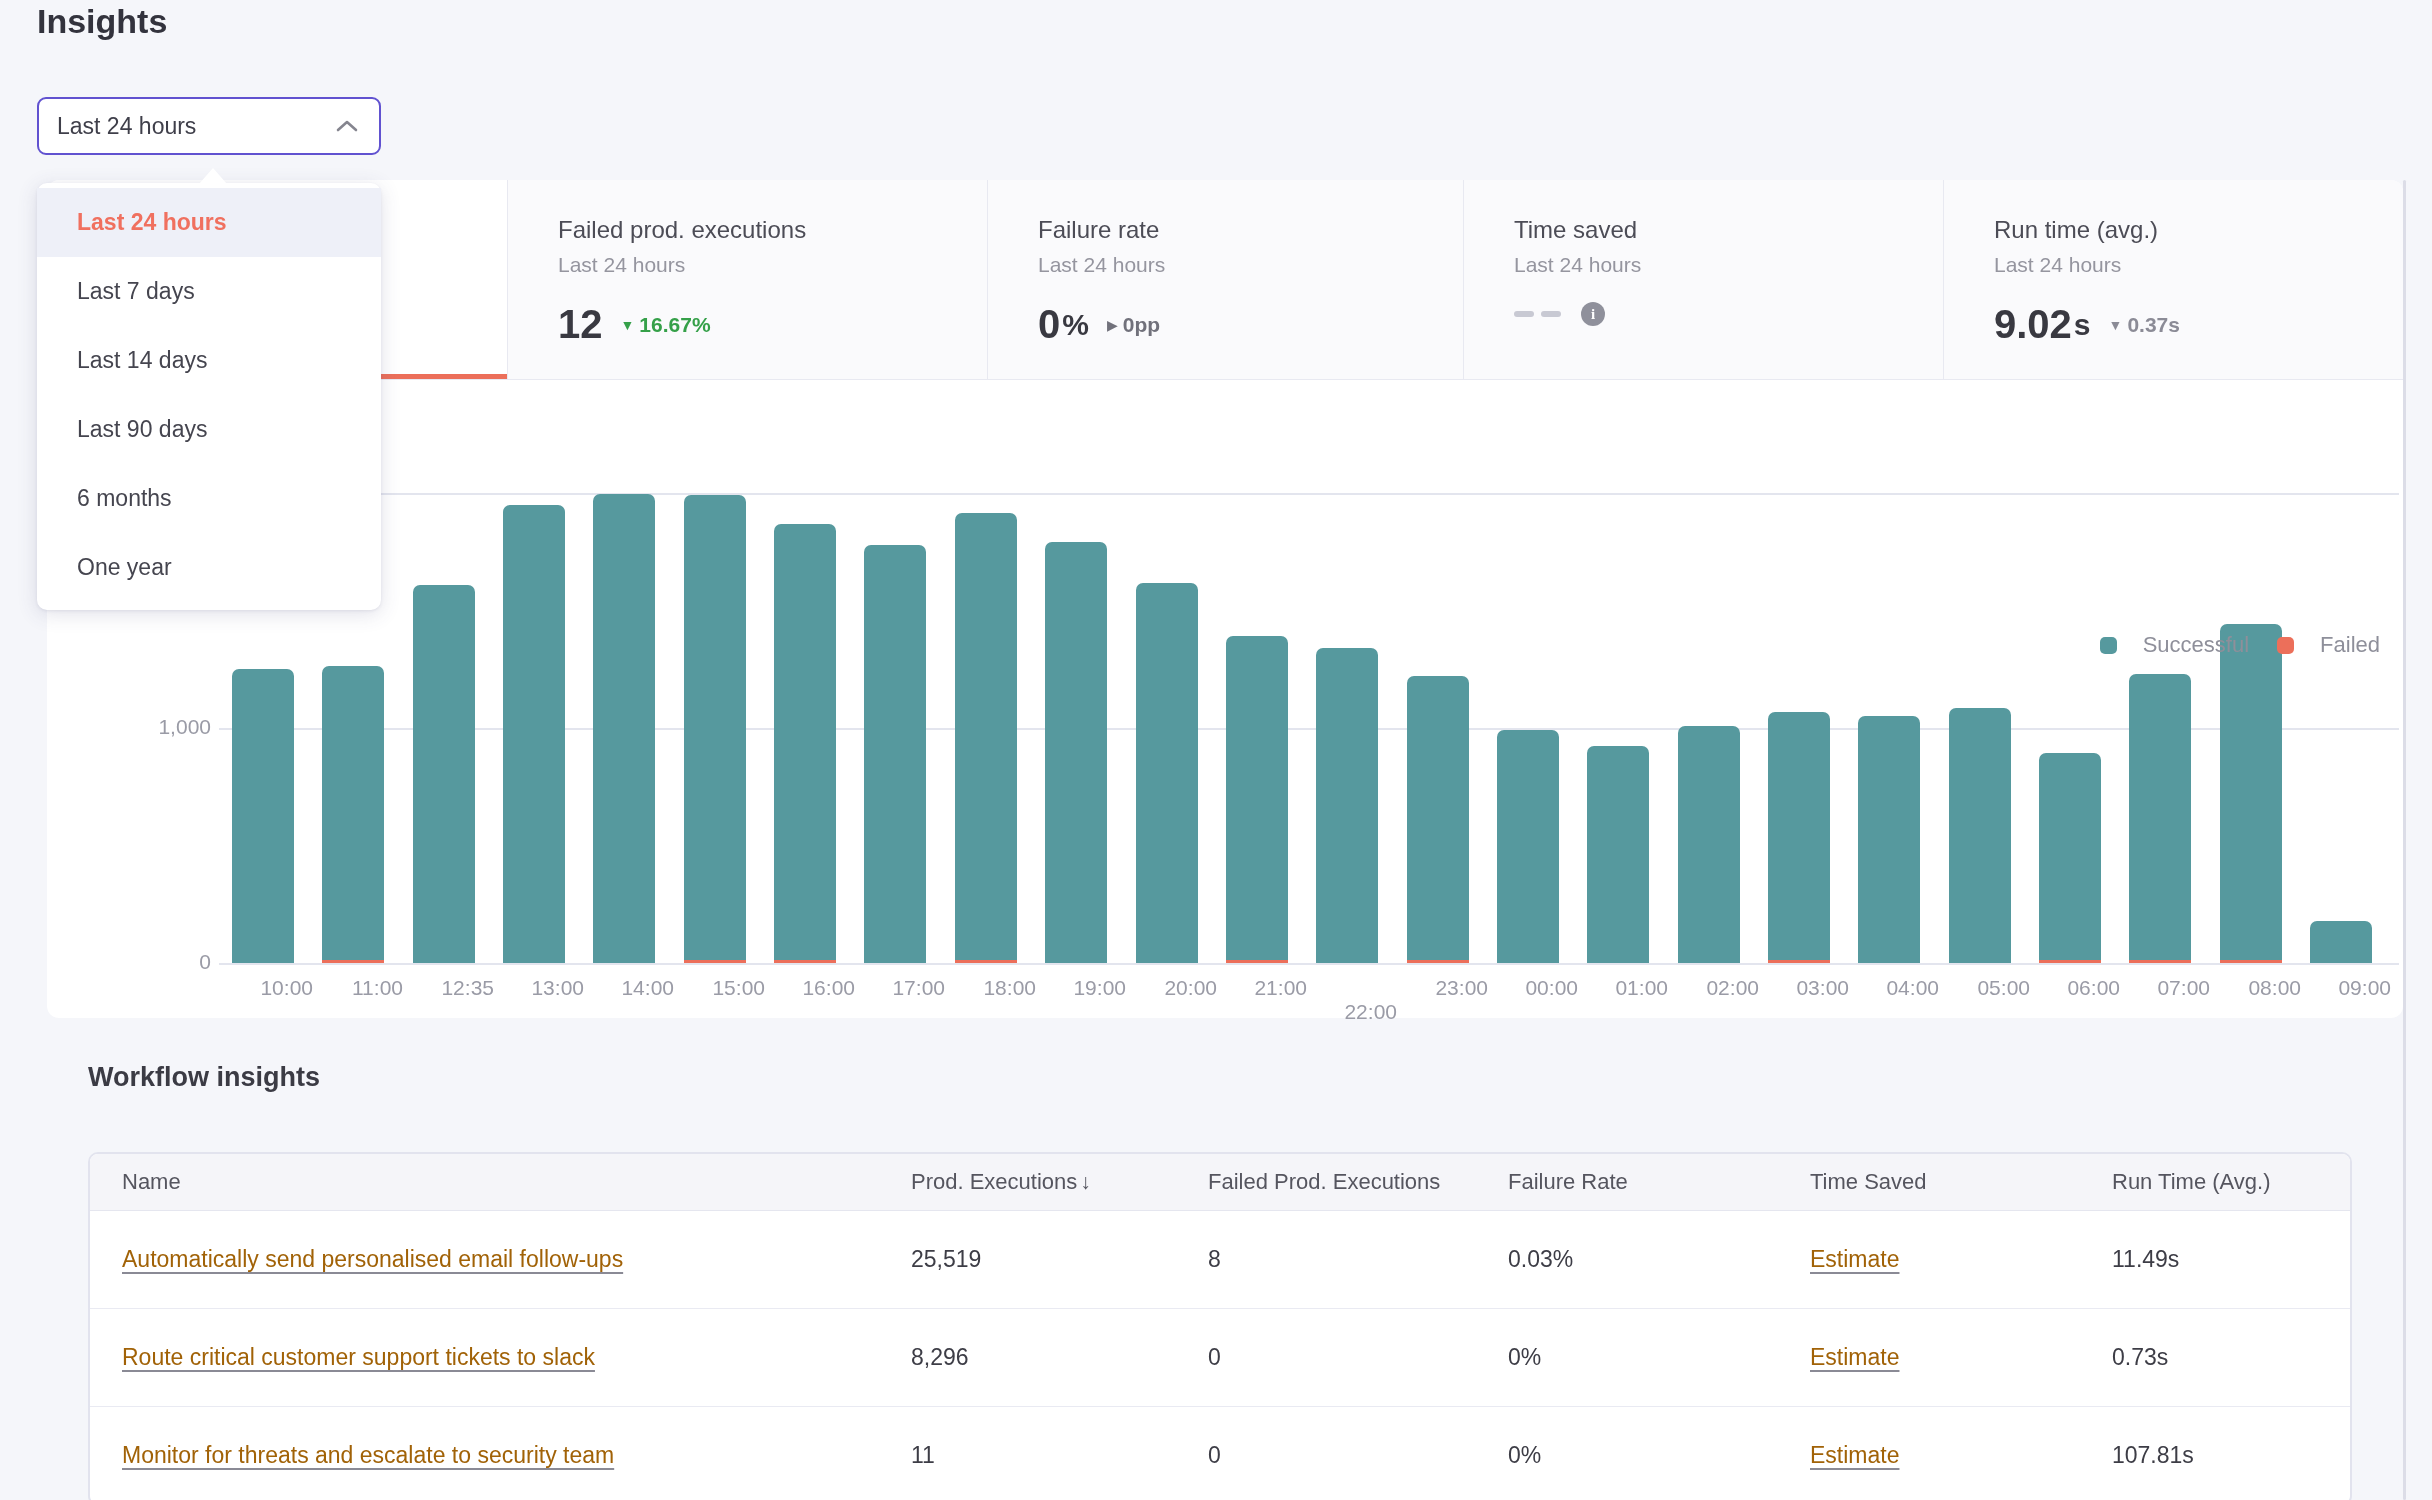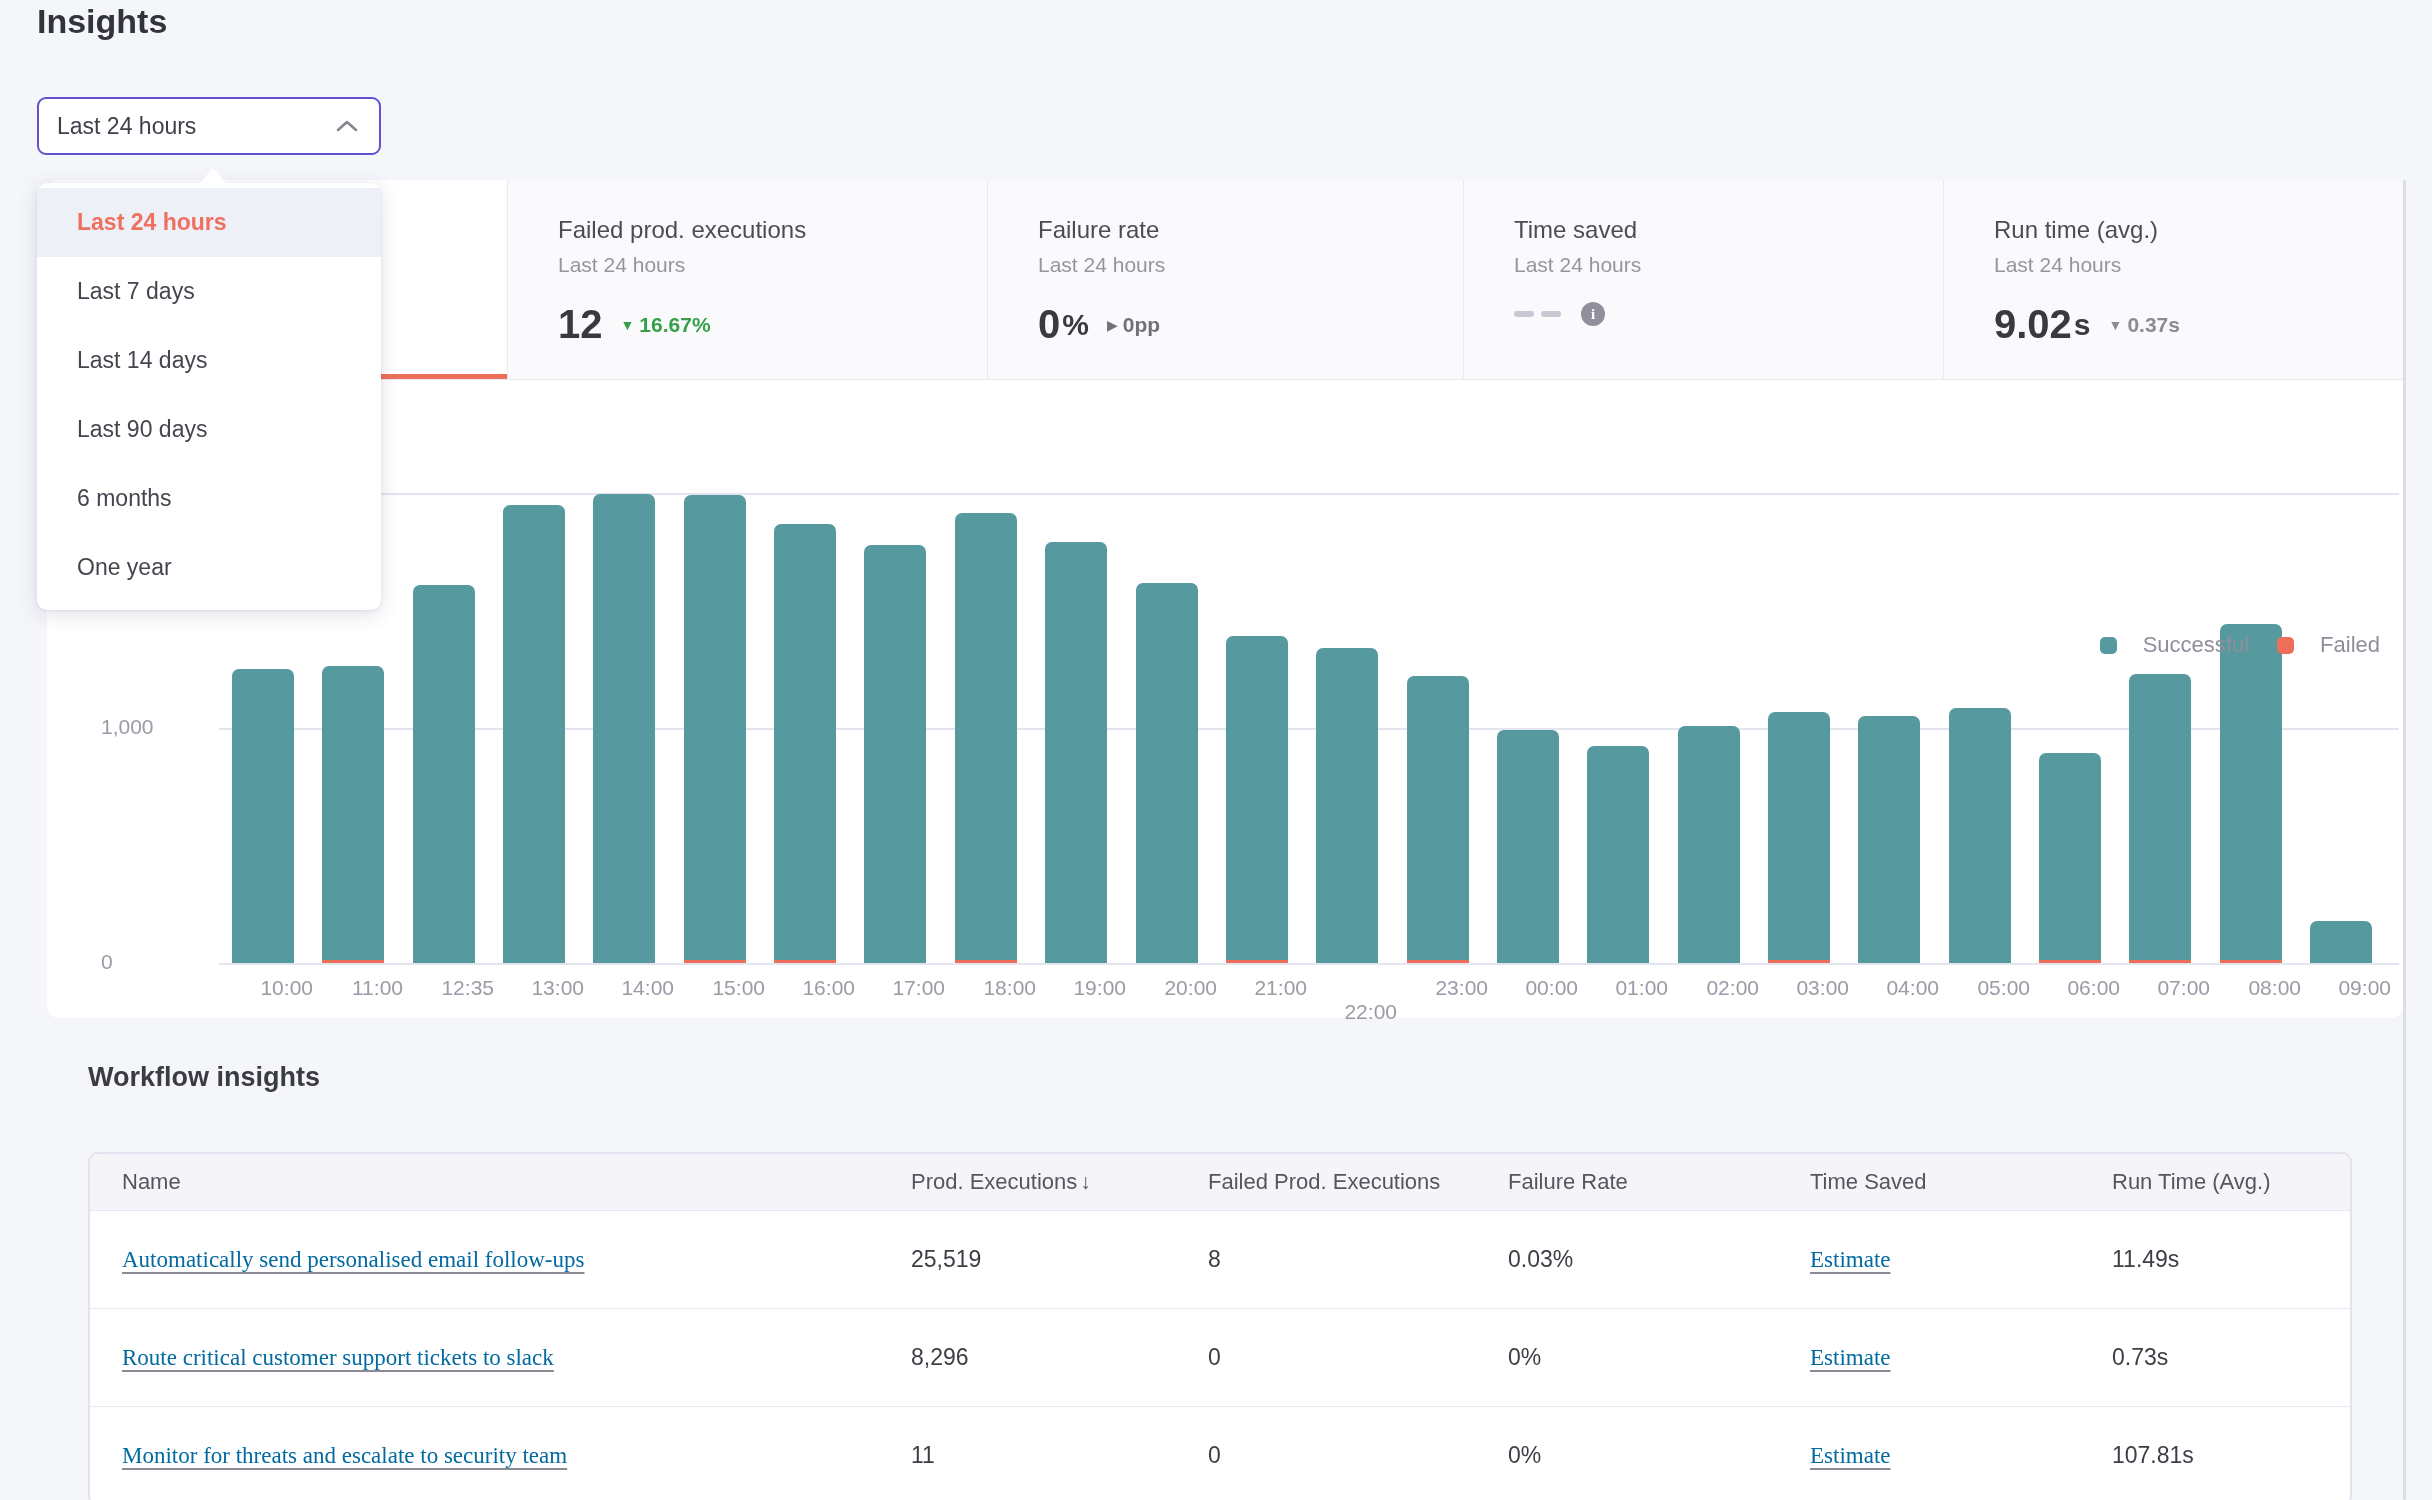--- a/index.html
+++ b/index.html
@@ -45,21 +45,21 @@
   .delta{display:flex;align-items:center;margin-left:18px;font-size:21px;font-weight:700;}
   .tri{font-size:14px;margin-right:5px;}
   .dashes{display:flex;align-items:center;gap:7px;}
   .dash{width:20px;height:6px;border-radius:3px;background:#c8c9d3;}
   .info-icon{width:24px;height:24px;border-radius:50%;background:#8f909b;color:#fff;font-size:15px;
              font-weight:700;display:flex;align-items:center;justify-content:center;margin-left:20px;
              font-family:"Liberation Serif",serif;}
 
   
   .gridline{position:absolute;height:2px;background:#e3e5ee;left:172px;width:2180px;}
-  .ylabel{position:absolute;width:110px;font-size:21px;color:#9a9ba6;left:54px;}
+  .ylabel{position:absolute;width:110px;text-align:right;font-size:21px;color:#9a9ba6;left:54px;}
   .xlabel{position:absolute;width:100px;text-align:right;font-size:21px;color:#9a9ba6;top:976px;}
   .bar{position:absolute;width:62px;display:flex;flex-direction:column;}
   .bar-success{background:#56999e;border-radius:7px 7px 0 0;flex:1;}
   .bar-failed{background:#ec6f5a;}
   .legend{position:absolute;top:452px;left:2085px;width:248px;display:flex;align-items:center;
           justify-content:flex-end;gap:28px;}
   .legend-item{display:flex;align-items:center;gap:26px;cursor:pointer;}
   .legend-swatch{width:17px;height:17px;border-radius:5px;}
   .legend-label{font-size:22px;color:#8e8f9a;}
 
@@ -69,21 +69,21 @@
           border:2px solid #e2e3ee;border-radius:10px;box-sizing:border-box;overflow:hidden;}
   .thead{display:grid;grid-template-columns:821px 297px 300px 302px 302px 1fr;height:56px;
          background:#f5f5f9;border-bottom:1px solid #e5e6ef;align-items:center;}
   .th{font-size:22px;color:#55555f;font-weight:500;display:flex;align-items:center;cursor:pointer;}
   .th:first-child{padding-left:32px;}
   .sort-arrow{margin-left:3px;font-size:21px;}
   .trow{display:grid;grid-template-columns:821px 297px 300px 302px 302px 1fr;height:97px;align-items:center;}
   .trow+.trow{border-top:1px solid #e9eaf2;}
   .td{font-size:23px;color:#3d3d46;}
   .td:first-child{padding-left:32px;}
-  .tlink{color:#0369a1;text-decoration:underline;text-underline-offset:5px;text-decoration-color:#8a8a95;cursor:pointer;font-family:Liberation Serif, serif;}
+  .tlink{color:#a16207;text-decoration:underline;text-underline-offset:5px;text-decoration-color:#8a8a95;cursor:pointer;}
 
   .scrollbar{position:absolute;left:2403px;top:180px;width:3px;height:1320px;background:#dcdde7;border-radius:2px;}
 </style>
 </head>
 <body>
 
 <div id="app">
 
   <h1 class="page-title">Insights</h1>
 

